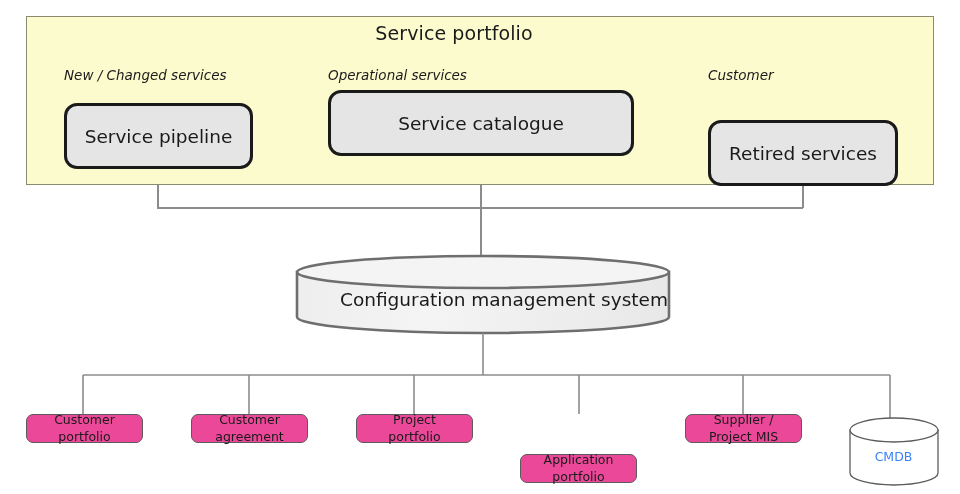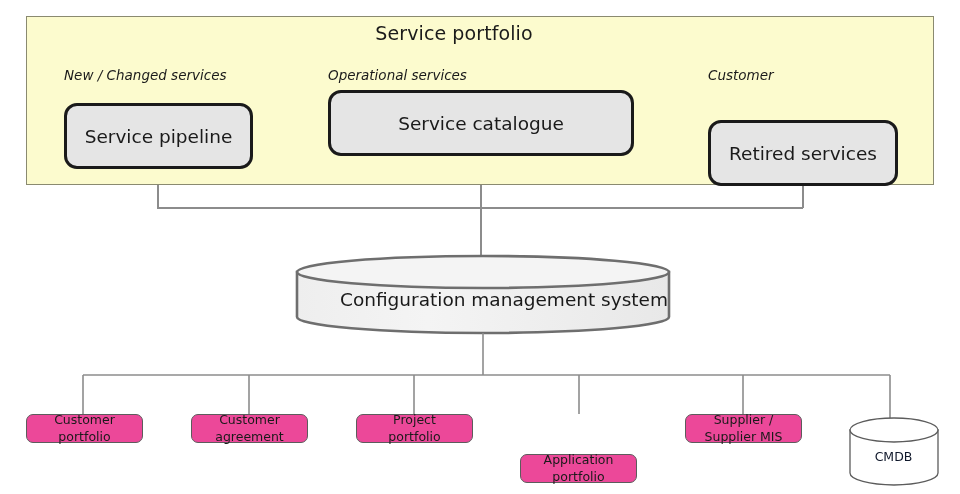--- a/index.html
+++ b/index.html
@@ -116,21 +116,21 @@
   .cmdb-label {
     position: absolute;
     left: 0;
     top: 0;
     width: 89px;
     height: 69px;
     display: flex;
     align-items: center;
     justify-content: center;
     font-size: 12.5px;
-    color: #0f172a;
+    color: #3b82f6;
     padding-top: 9px;
     box-sizing: border-box;
     z-index: 5;
   }
 
   
   .leaf-box {
     position: absolute;
     top: 414px;
     width: 117px;
@@ -250,15 +250,15 @@
 </div>
 <div class="leaf-box" id="leaf-3">
   <span>
     <span>Application</span><br>
     <span>portfolio</span>
   </span>
 </div>
 <div class="leaf-box" id="leaf-4">
   <span>
     <span>Supplier /</span><br>
-    <span>Supplier MIS</span>
+    <span>Project MIS</span>
   </span>
 </div>
 
 </body></html>

